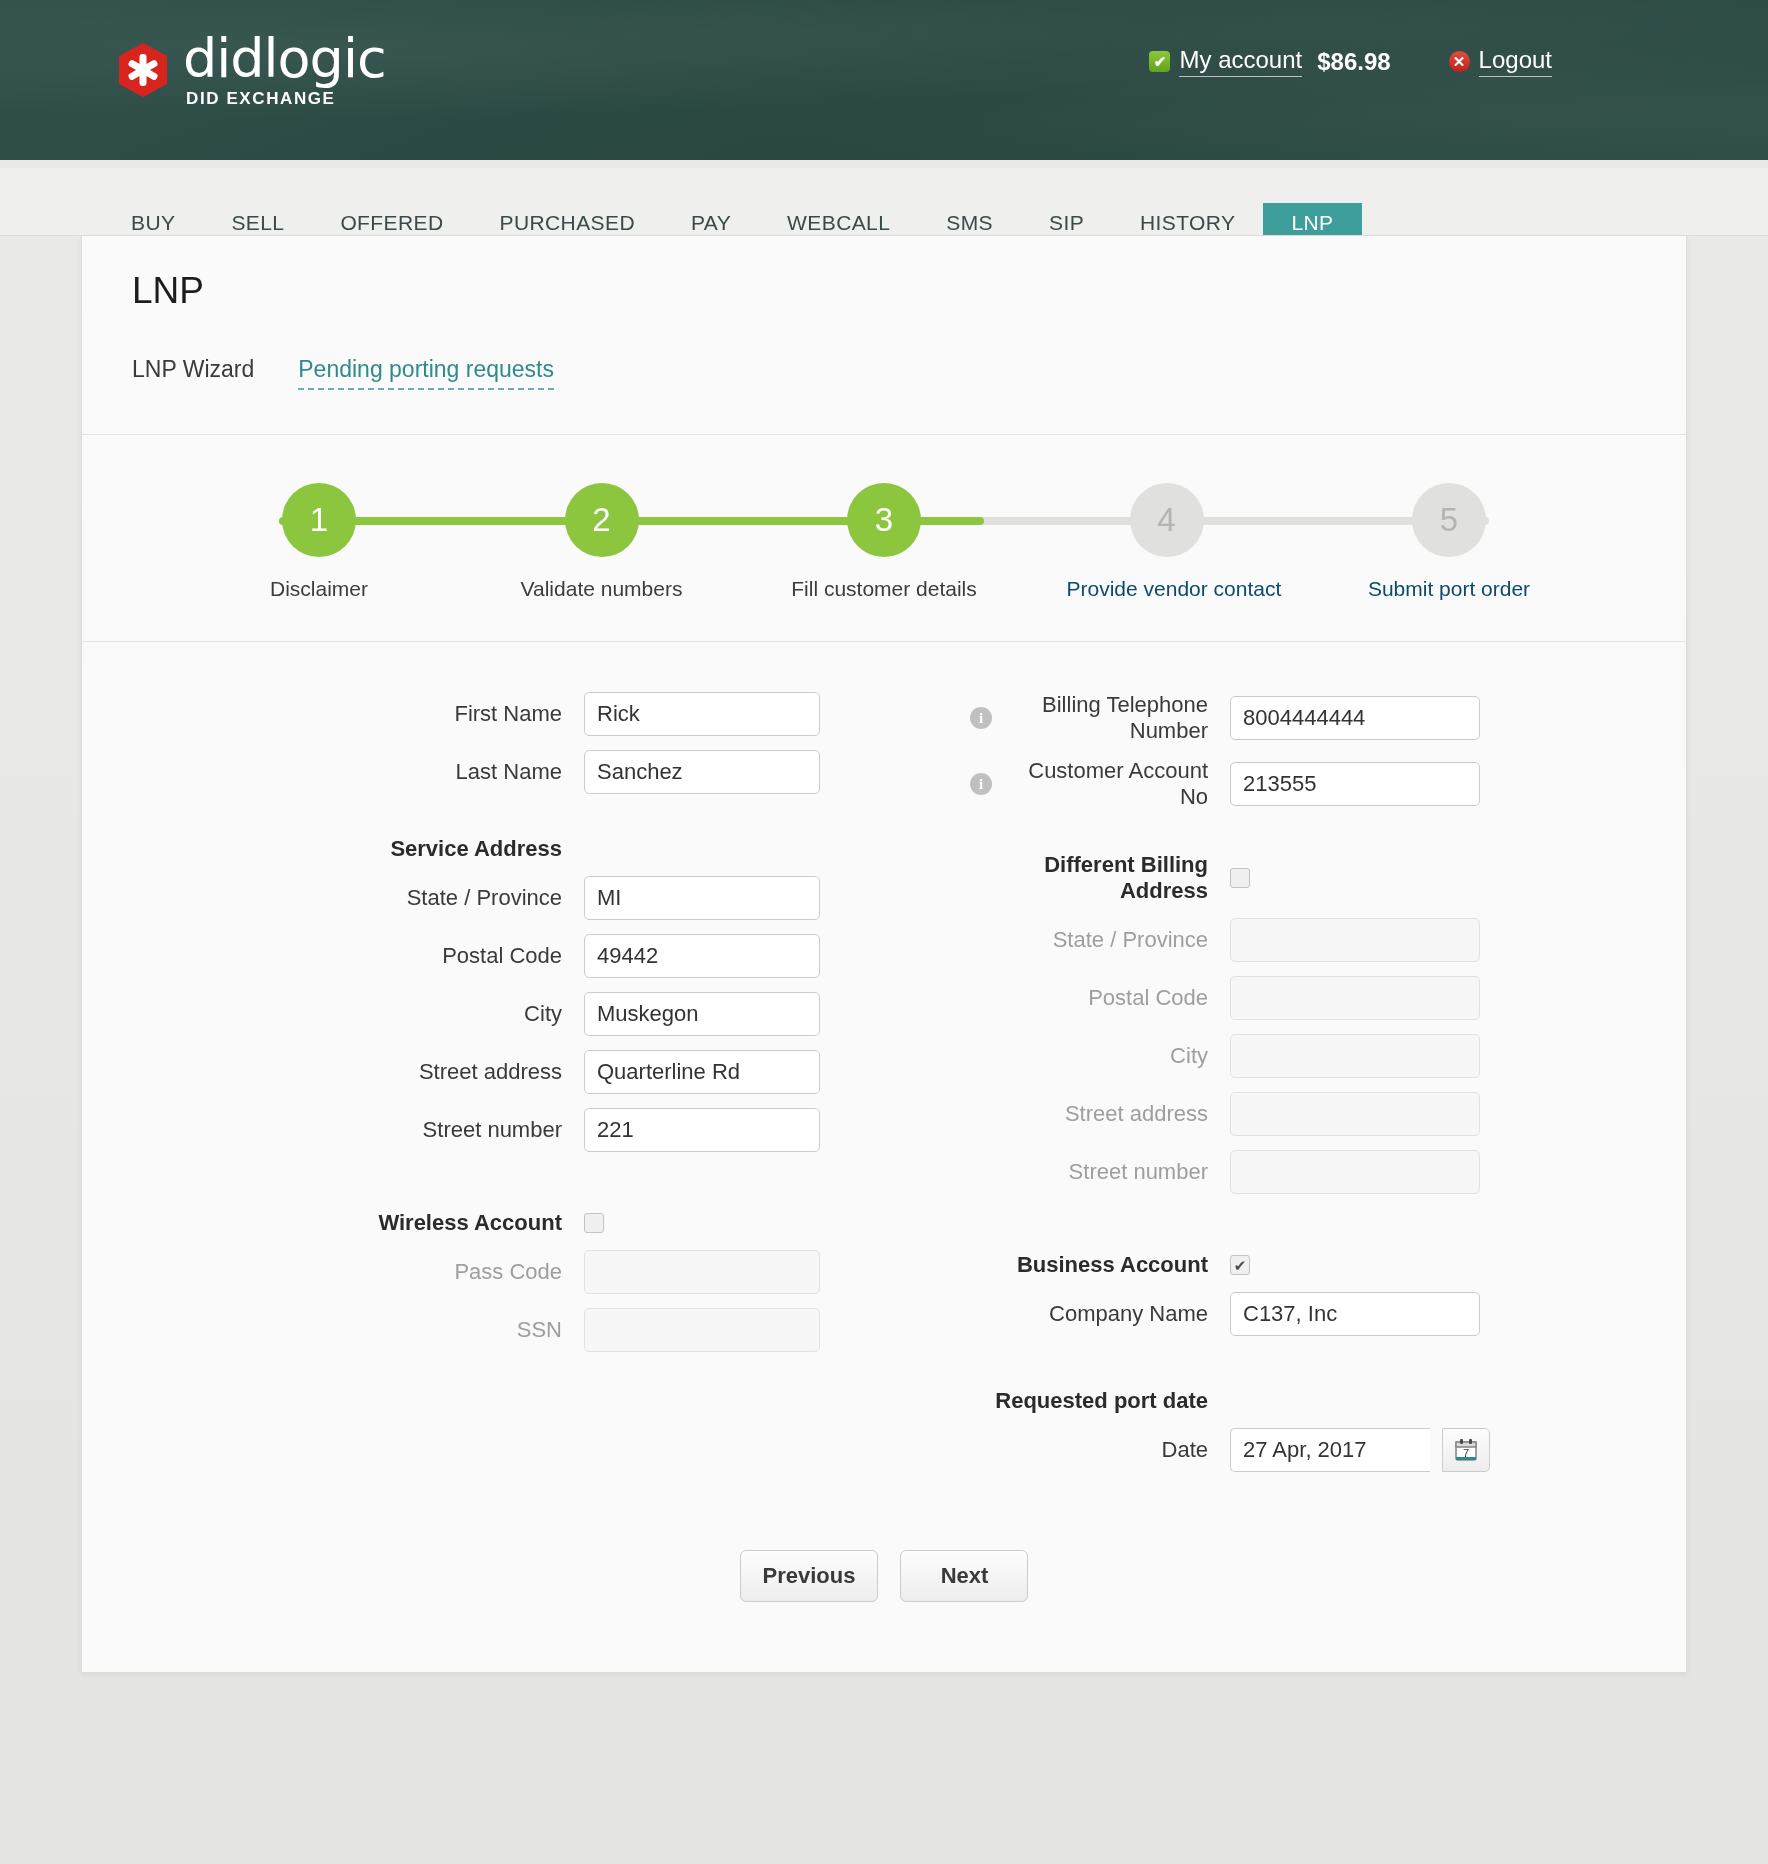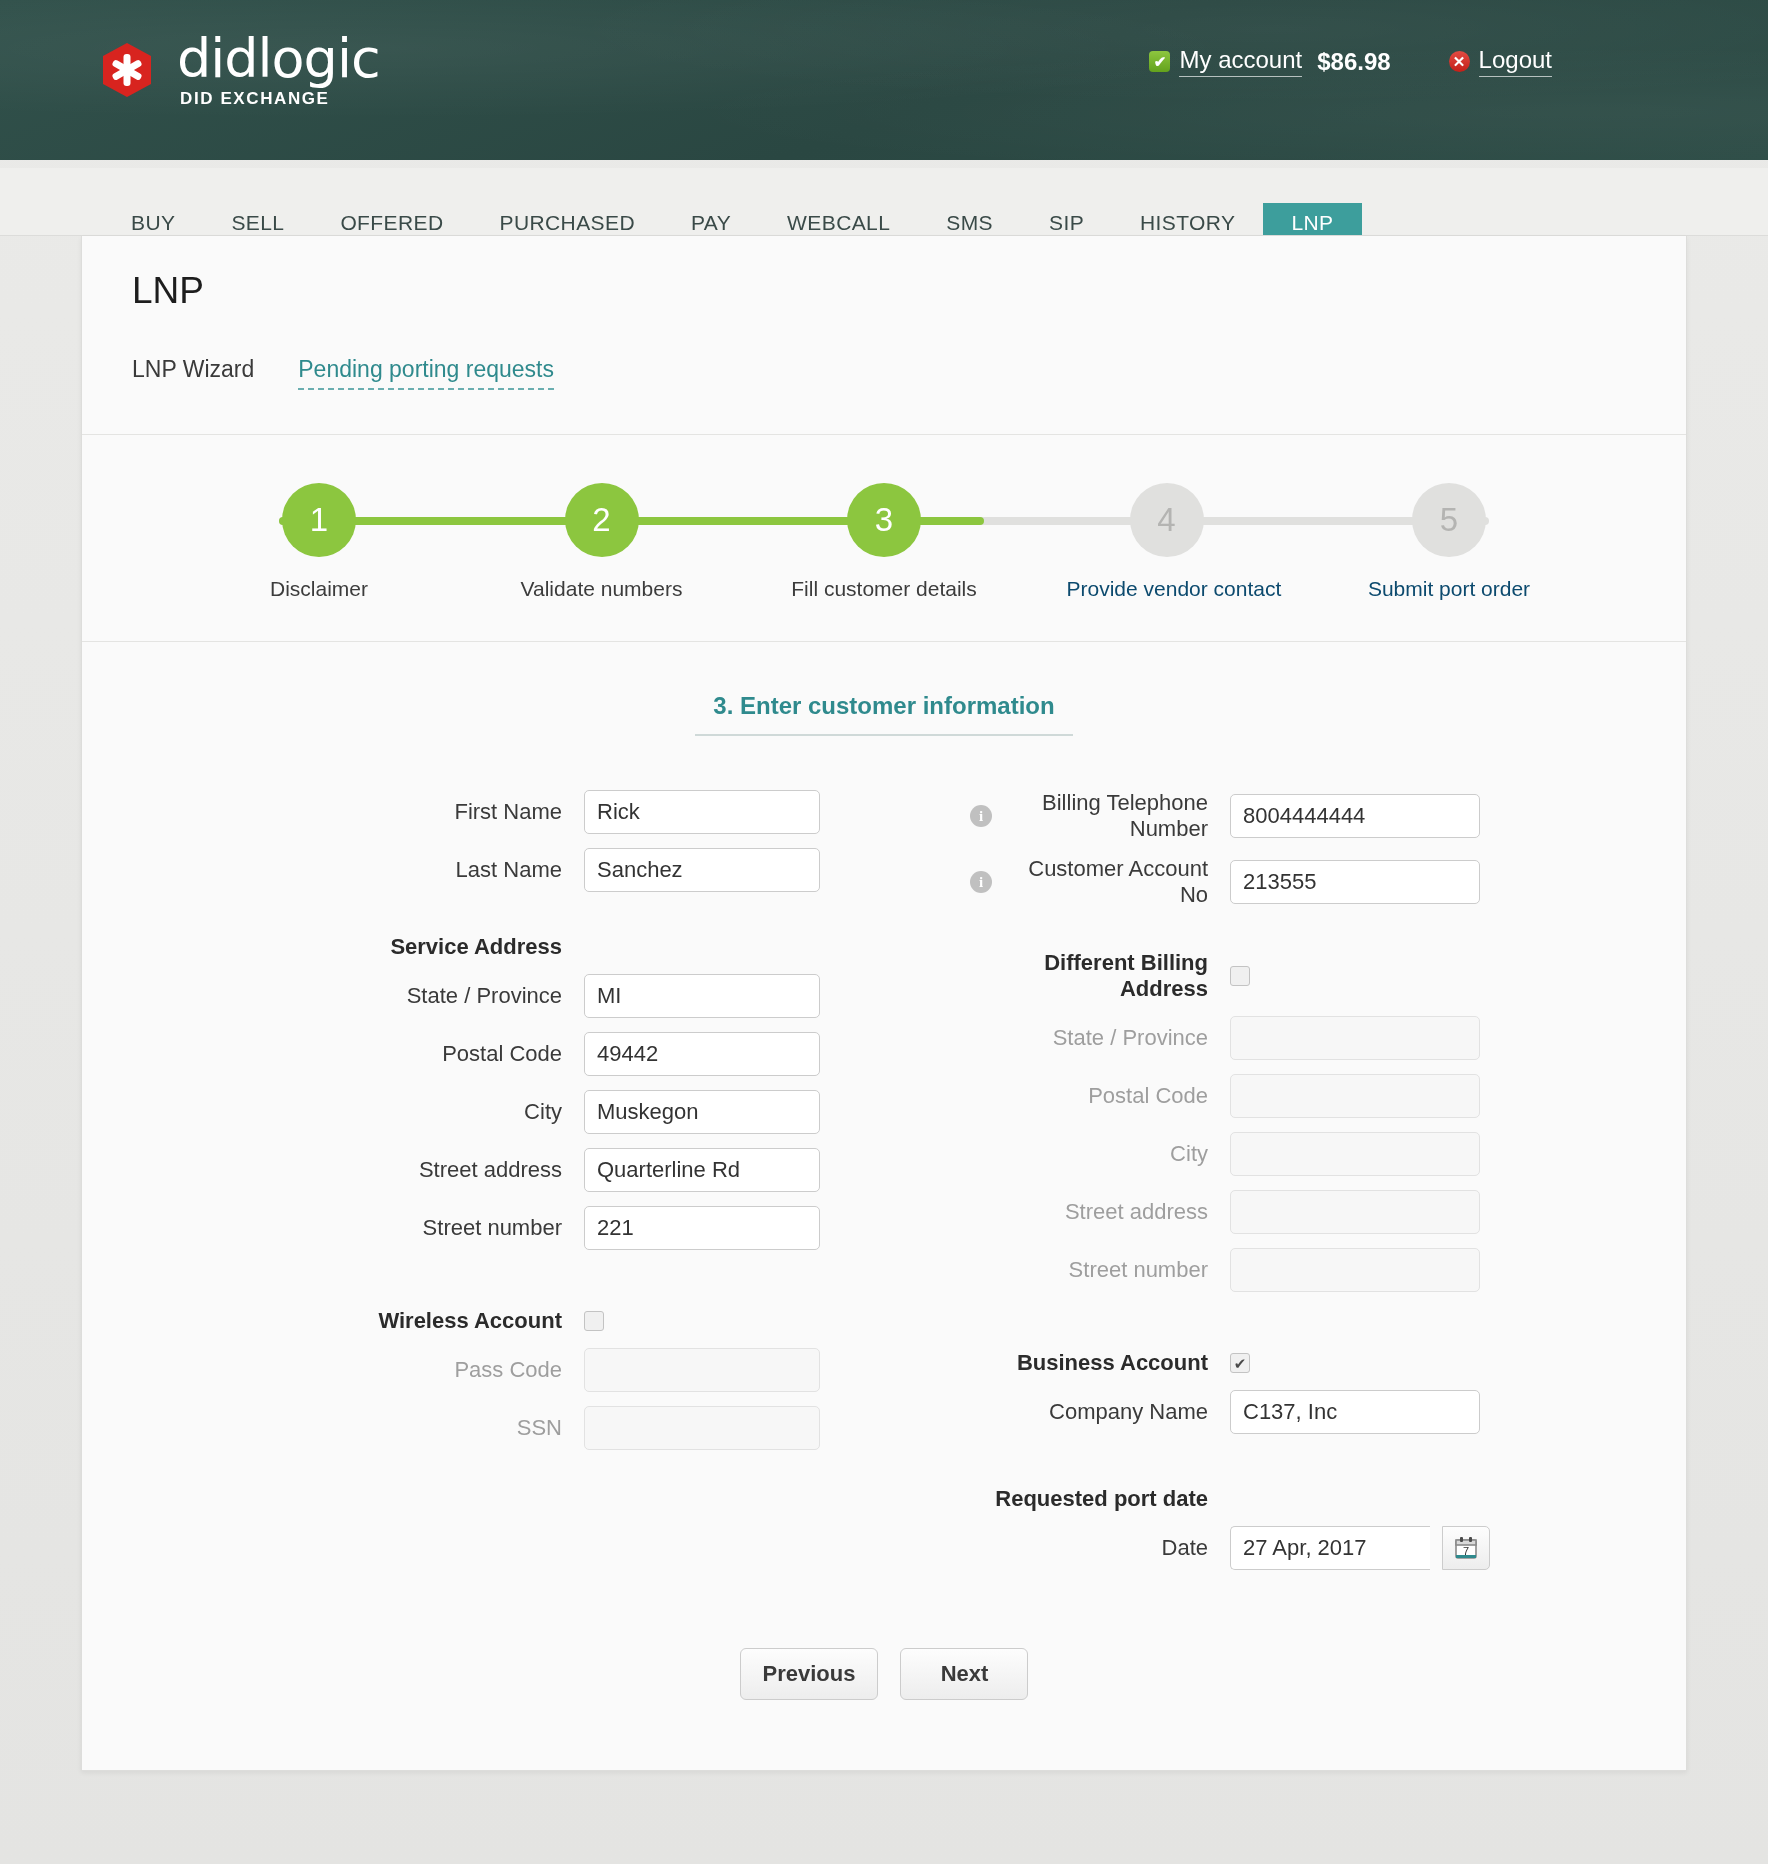--- a/index.html
+++ b/index.html
@@ -26,22 +26,22 @@
     overflow: hidden;
   }
   .topbar-inner {
     position: relative;
     width: 1606px;
     margin: 0 auto;
     height: 100%;
   }
   .brand {
     position: absolute;
-    left: 20px; top: 32px;
-    display: flex; align-items: center; gap: 24px;
+    left: 36px; top: 32px;
+    display: flex; align-items: center; gap: 14px;
   }
   .hexlogo {
     width: 52px; height: 56px;
     position: relative;
     display:block;
   }
   .hexlogo svg { display:block; }
   .brand-text { display:flex; flex-direction: column; line-height: 1; }
   .brand-name {
     color: #fff;
@@ -373,21 +373,20 @@
           <div class="step-label">Provide vendor contact</div>
         </div>
         <div class="step inactive">
           <div class="step-bullet">5</div>
           <div class="step-label">Submit port order</div>
         </div>
       </div>
   </div>
 
   <div class="form-area">
-    <div class="section-title">3. Enter customer information</div>
 
     <div class="cols">
 
       <div class="col col-left">
 
         <div class="frow">
           <div class="flabel">First Name</div>
           <input class="finput" type="text" value="Rick" style="">
         </div>
 

